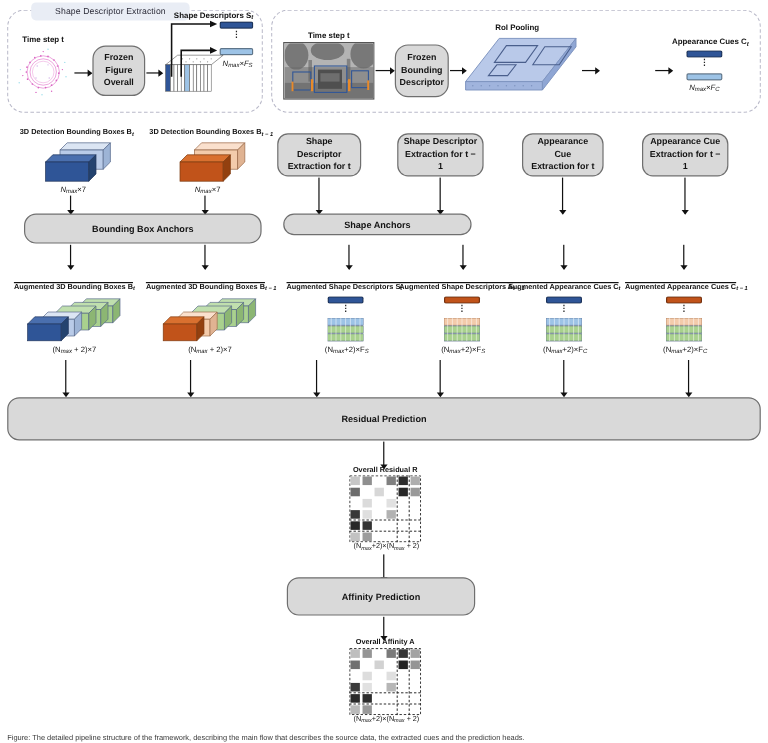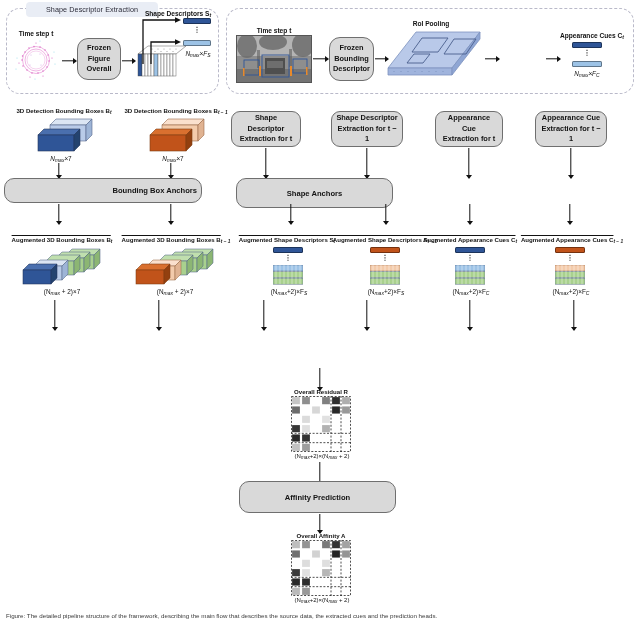--- a/index.html
+++ b/index.html
@@ -393,24 +393,24 @@
     </div>
   <div class="arrow-v" style="left:465px; top:148px; width:8px; height:30px;">
       <div class="shaft"></div>
       <div class="head"></div>
     </div>
   <div class="arrow-v" style="left:567px; top:148px; width:8px; height:30px;">
       <div class="shaft"></div>
       <div class="head"></div>
     </div>
 
-  <div class="abs pbox bar" style="left:4px; top:178px; width:198px; height:25px;justify-content:flex-end;">
+  <div class="abs pbox bar" style="left:20px; top:178px; width:198px; height:25px;">
     <span>Bounding Box Anchors</span>
   </div>
-  <div class="abs pbox bar" style="left:236px; top:178px; width:157px; height:30px;">
+  <div class="abs pbox bar" style="left:236px; top:178px; width:157px; height:18px;">
     <span>Shape Anchors</span>
   </div>
 
   <div class="arrow-v" style="left:55px; top:204px; width:8px; height:20px;">
       <div class="shaft"></div>
       <div class="head"></div>
     </div>
   <div class="arrow-v" style="left:167px; top:204px; width:8px; height:20px;">
       <div class="shaft"></div>
       <div class="head"></div>
@@ -600,20 +600,23 @@
     </div>
   <div class="arrow-v" style="left:466px; top:300px; width:8px; height:30px;">
       <div class="shaft"></div>
       <div class="head"></div>
     </div>
   <div class="arrow-v" style="left:570px; top:300px; width:8px; height:30px;">
       <div class="shaft"></div>
       <div class="head"></div>
     </div>
 
+  <div class="abs pbox bar" style="left:6px; top:331px; width:628px; height:36px;">
+    <span>Residual Prediction</span>
+  </div>
 
   <div class="arrow-v" style="left:316px; top:368px; width:8px; height:22px;">
       <div class="shaft"></div>
       <div class="head"></div>
     </div>
 
   <div class="abs lbl sm" style="left:276px; top:388px; width:90px;">
     <span>Overall Residual R</span>
   </div>
   <div class="matrix" style="left:291px; top:396px; width:60px; height:56px;">

